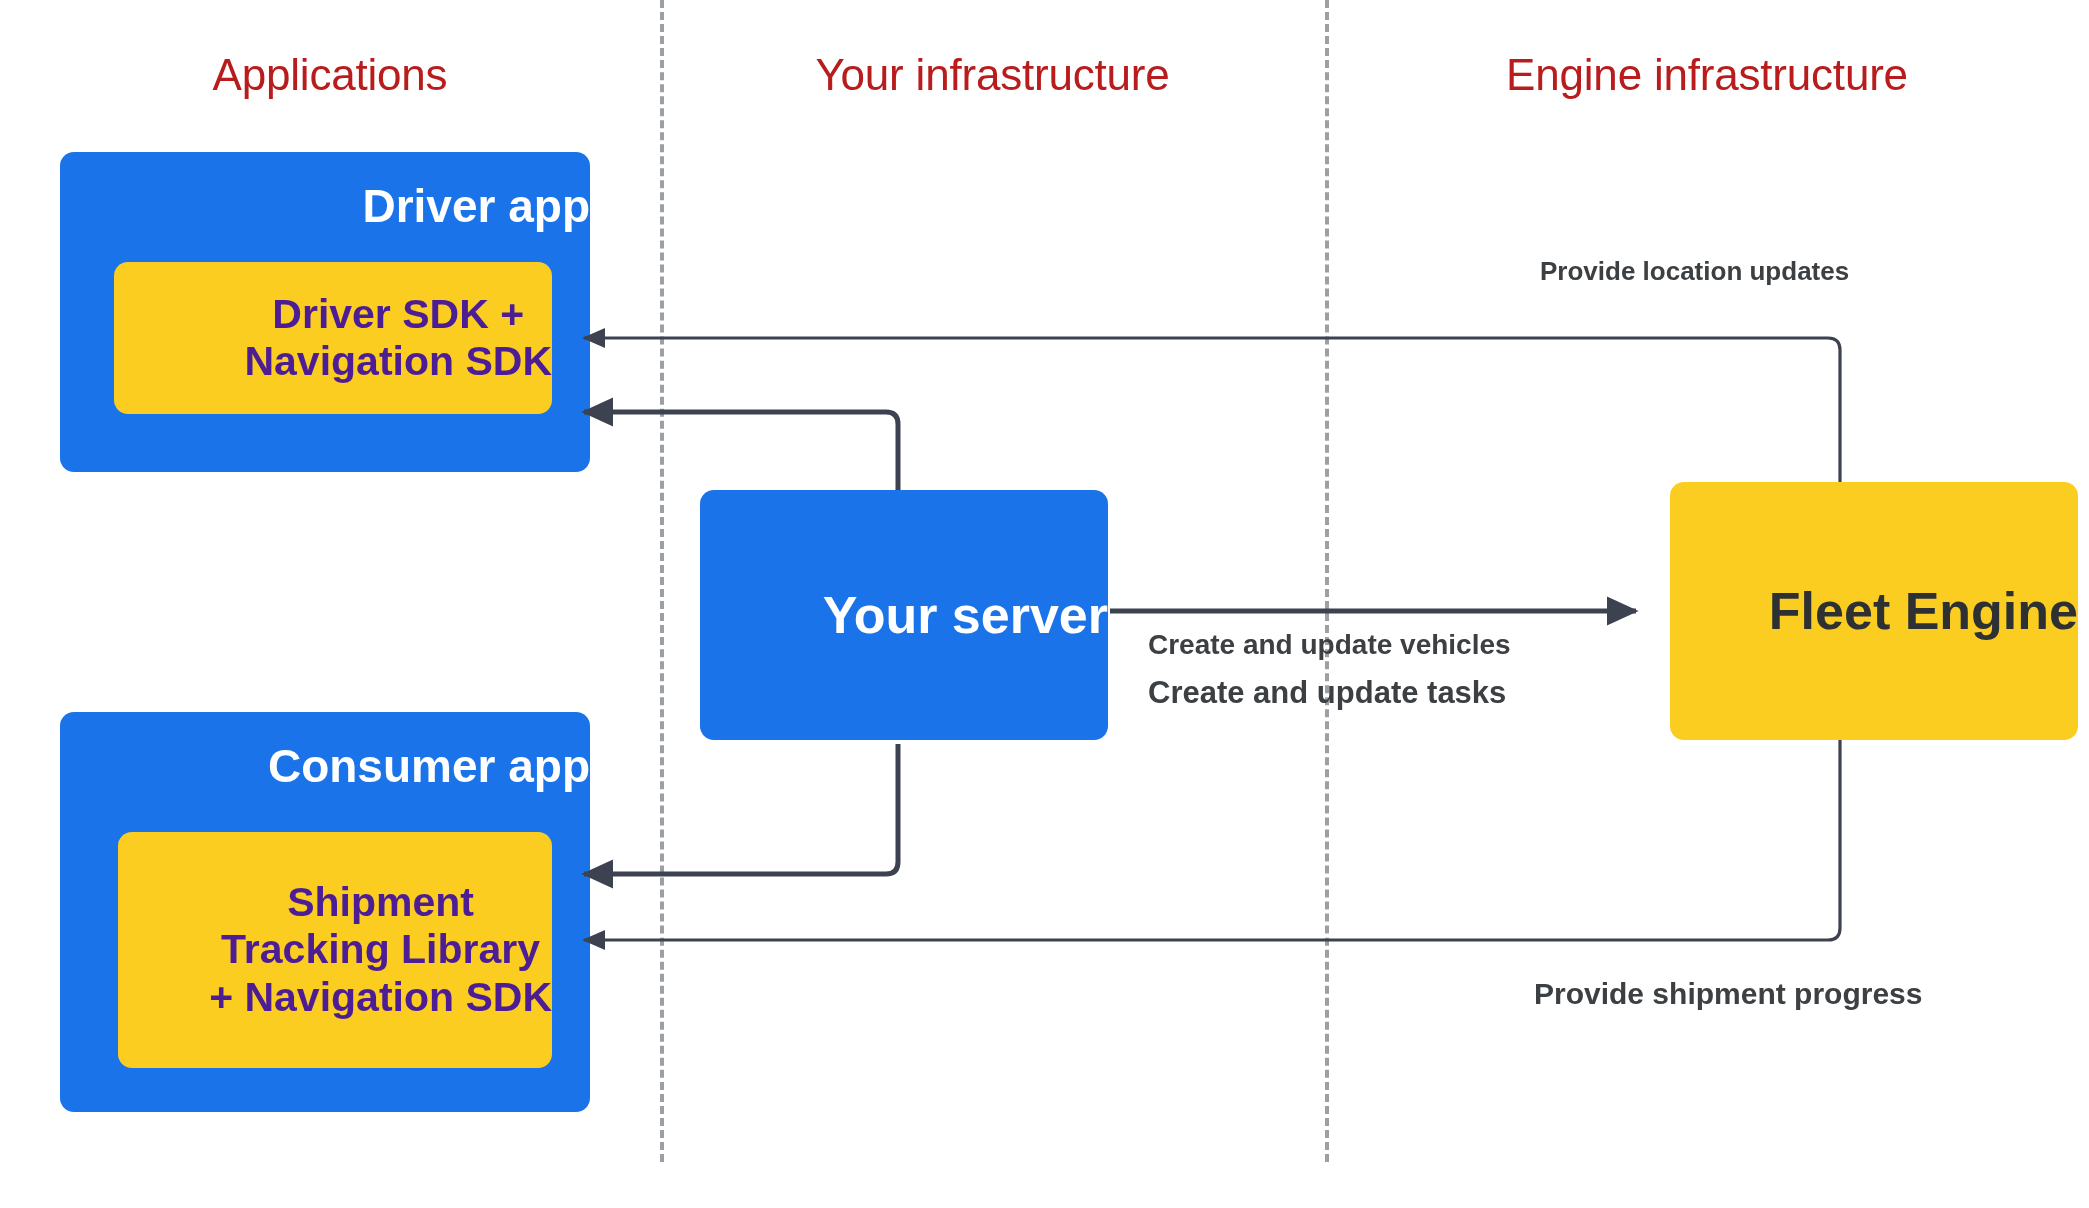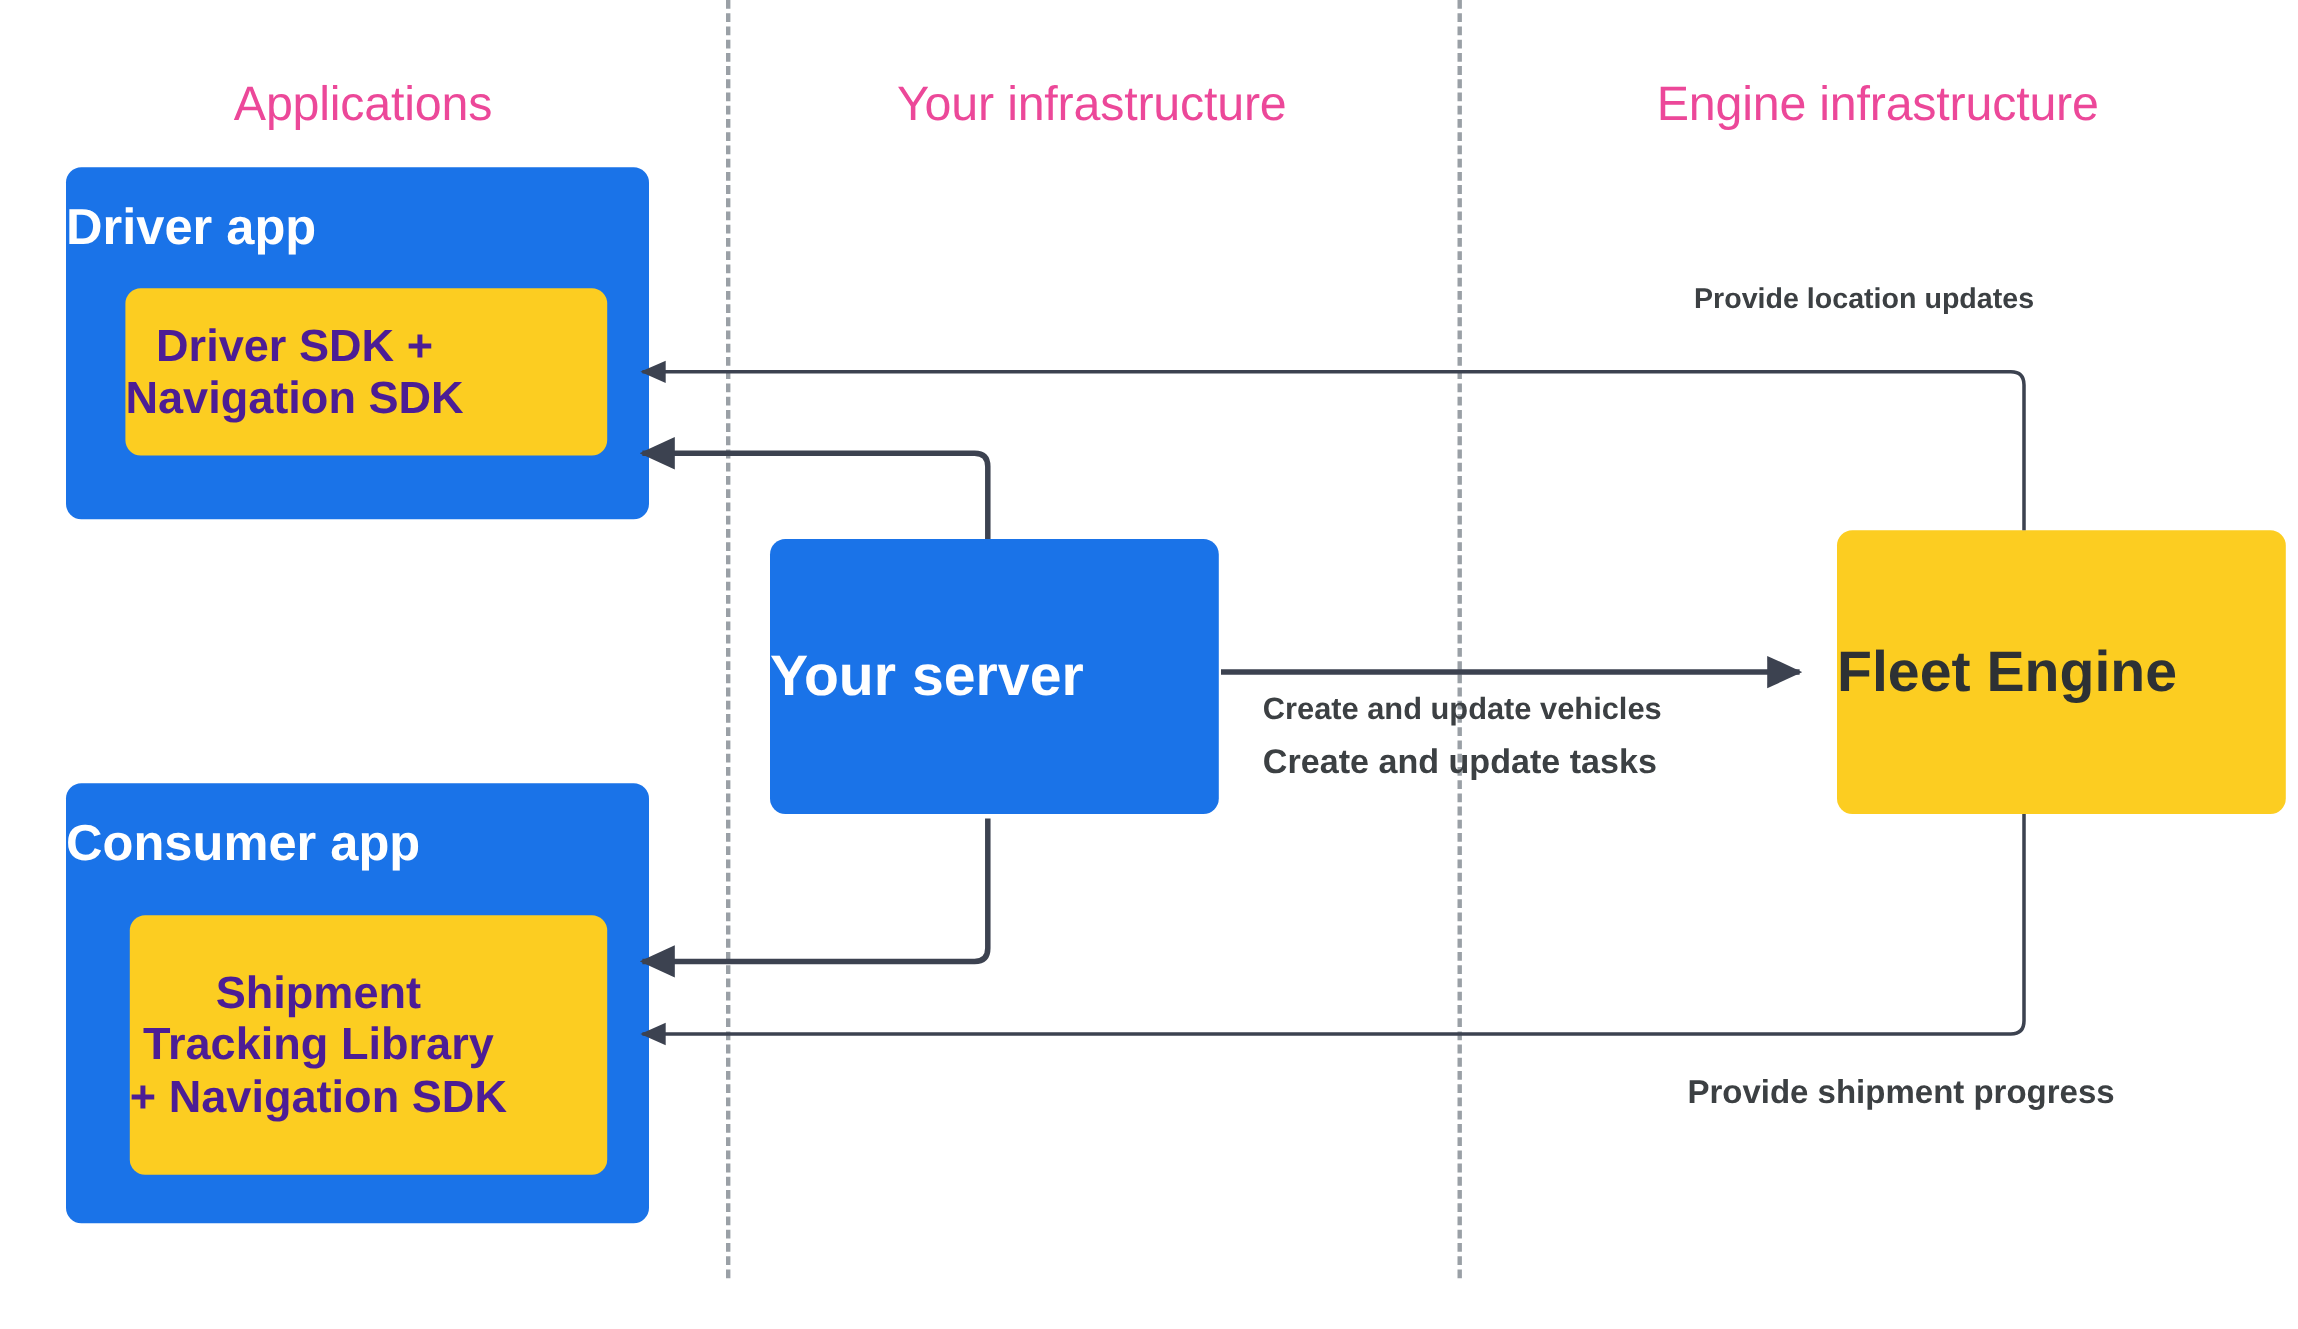--- a/index.html
+++ b/index.html
@@ -14,39 +14,38 @@
     position: relative;
     width: 2089px;
     height: 1208px;
     background: #ffffff;
     overflow: hidden;
   }
   .col-header {
     position: absolute;
     font-size: 44px;
     font-weight: 400;
-    color: #ec4899;
+    color: #b91c1c;
     text-align: center;
     white-space: nowrap;
     letter-spacing: -0.2px;
-    margin-top: 20px;
   }
   .divider {
     position: absolute;
     top: 0;
     width: 0;
     border-left: 4px dashed #9aa0a6;
   }
   .node {
     position: absolute;
     box-sizing: border-box;
     border-radius: 14px;
     display: flex;
     flex-direction: column;
-    align-items: flex-start;
+    align-items: flex-end;
   }
   .node-blue { background: #1a73e8; }
   .node-yellow { background: #fccd21; }
   .app-title {
     color: #ffffff;
     font-weight: bold;
     font-size: 46px;
     line-height: 1.05;
     text-align: center;
     white-space: nowrap;

